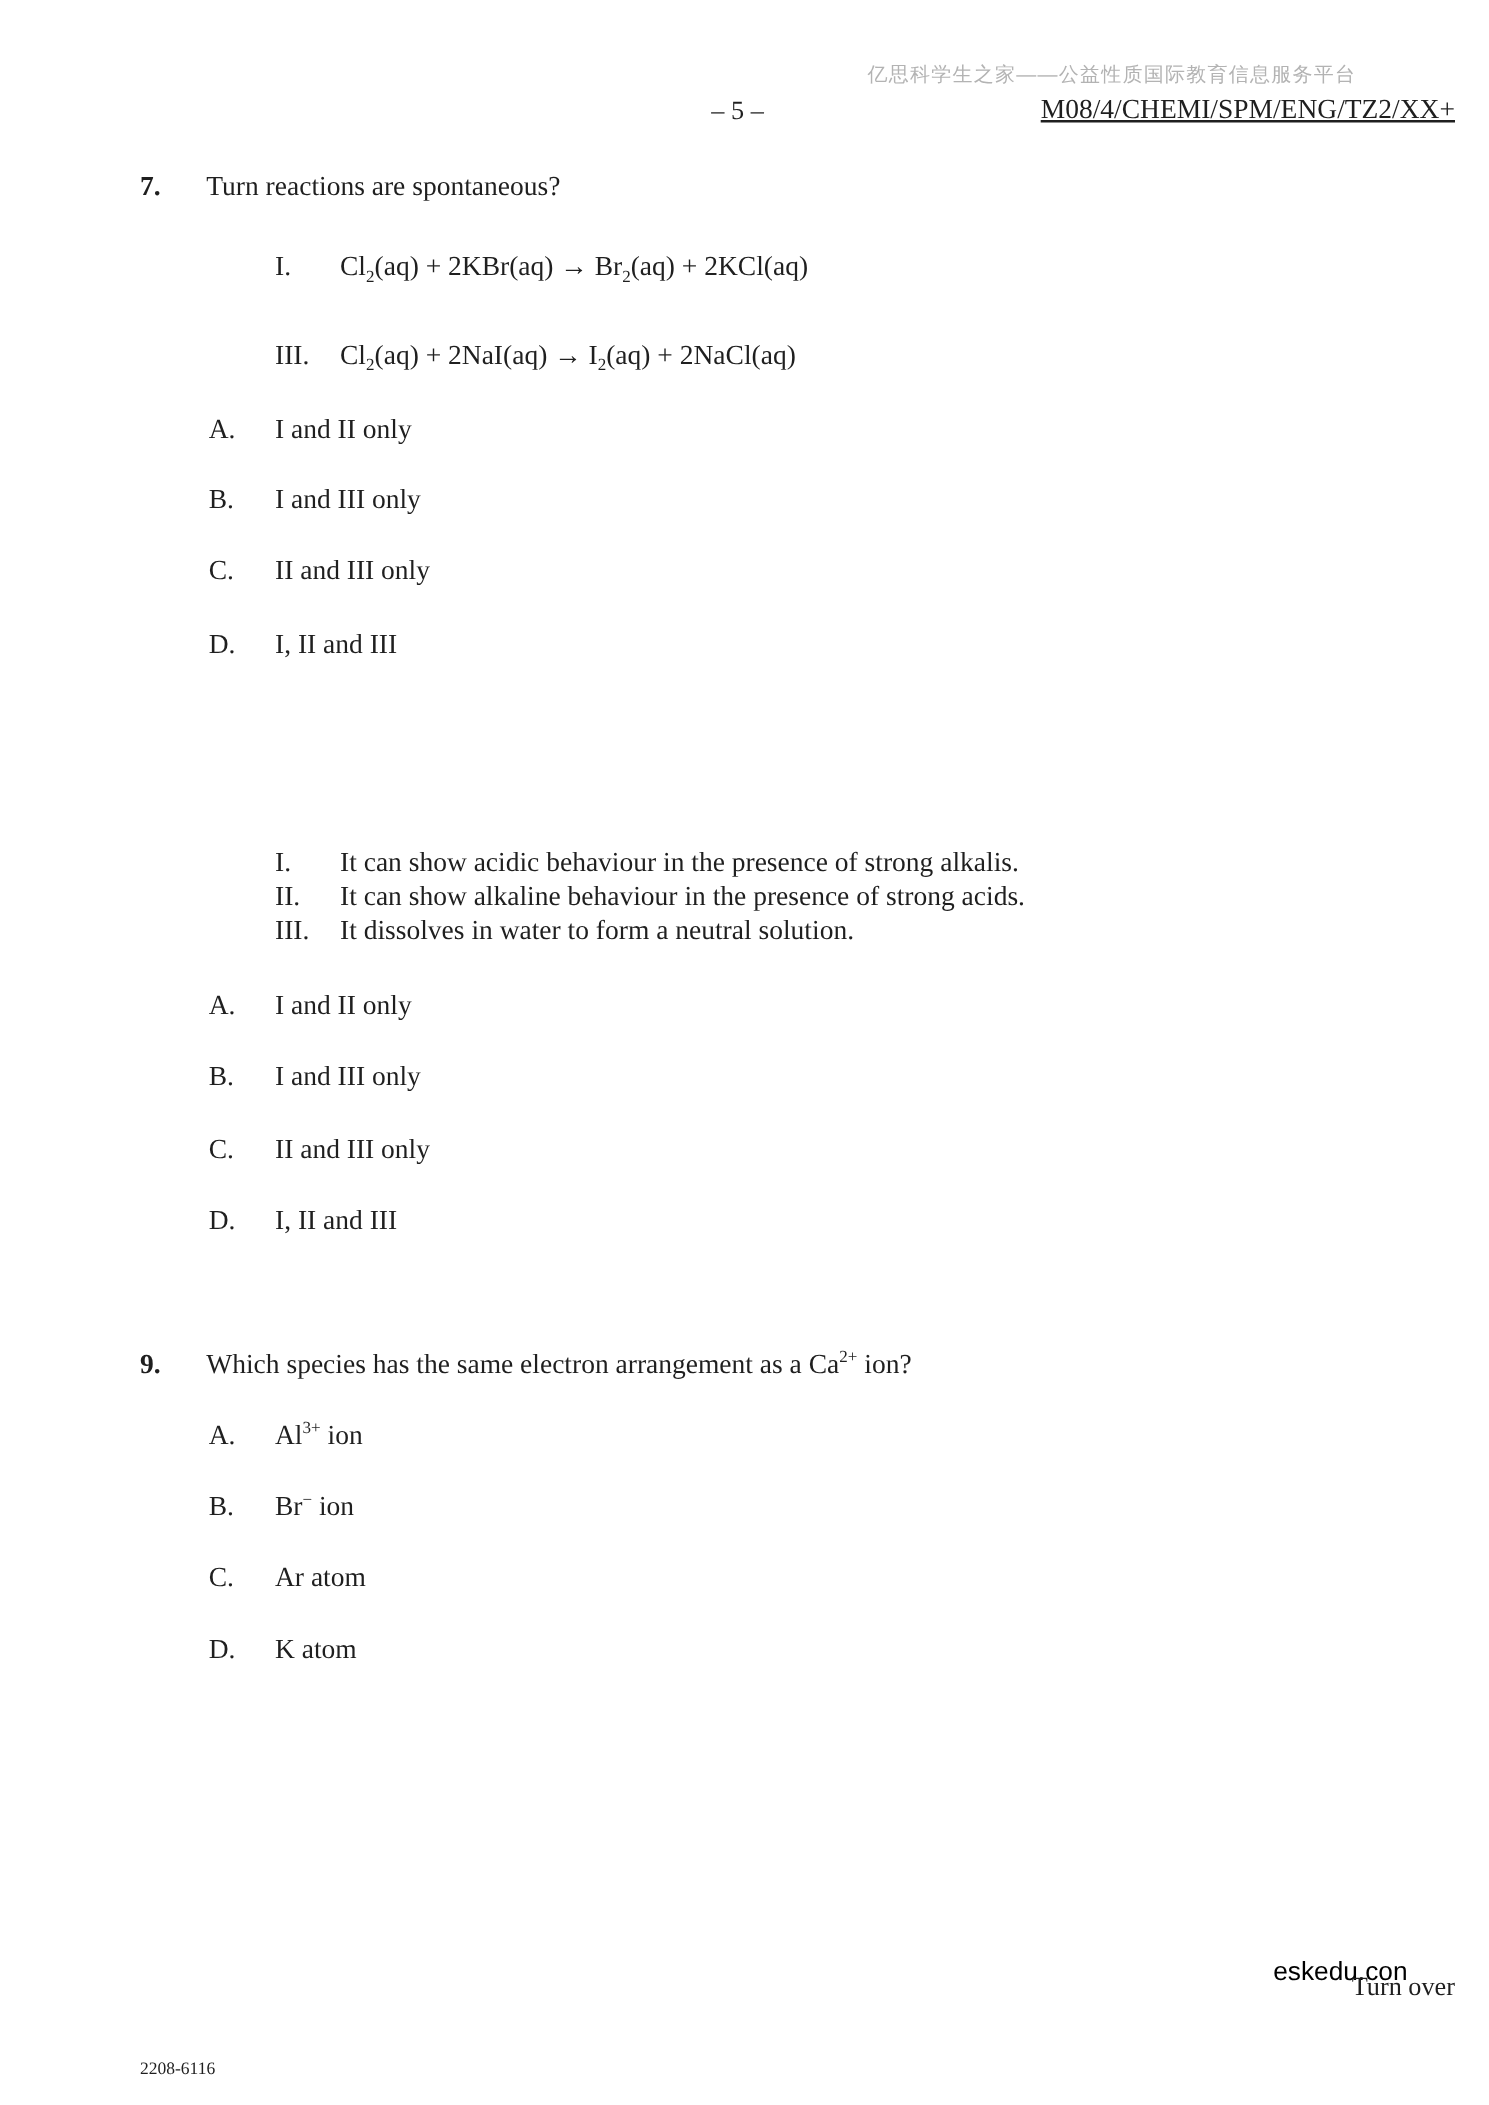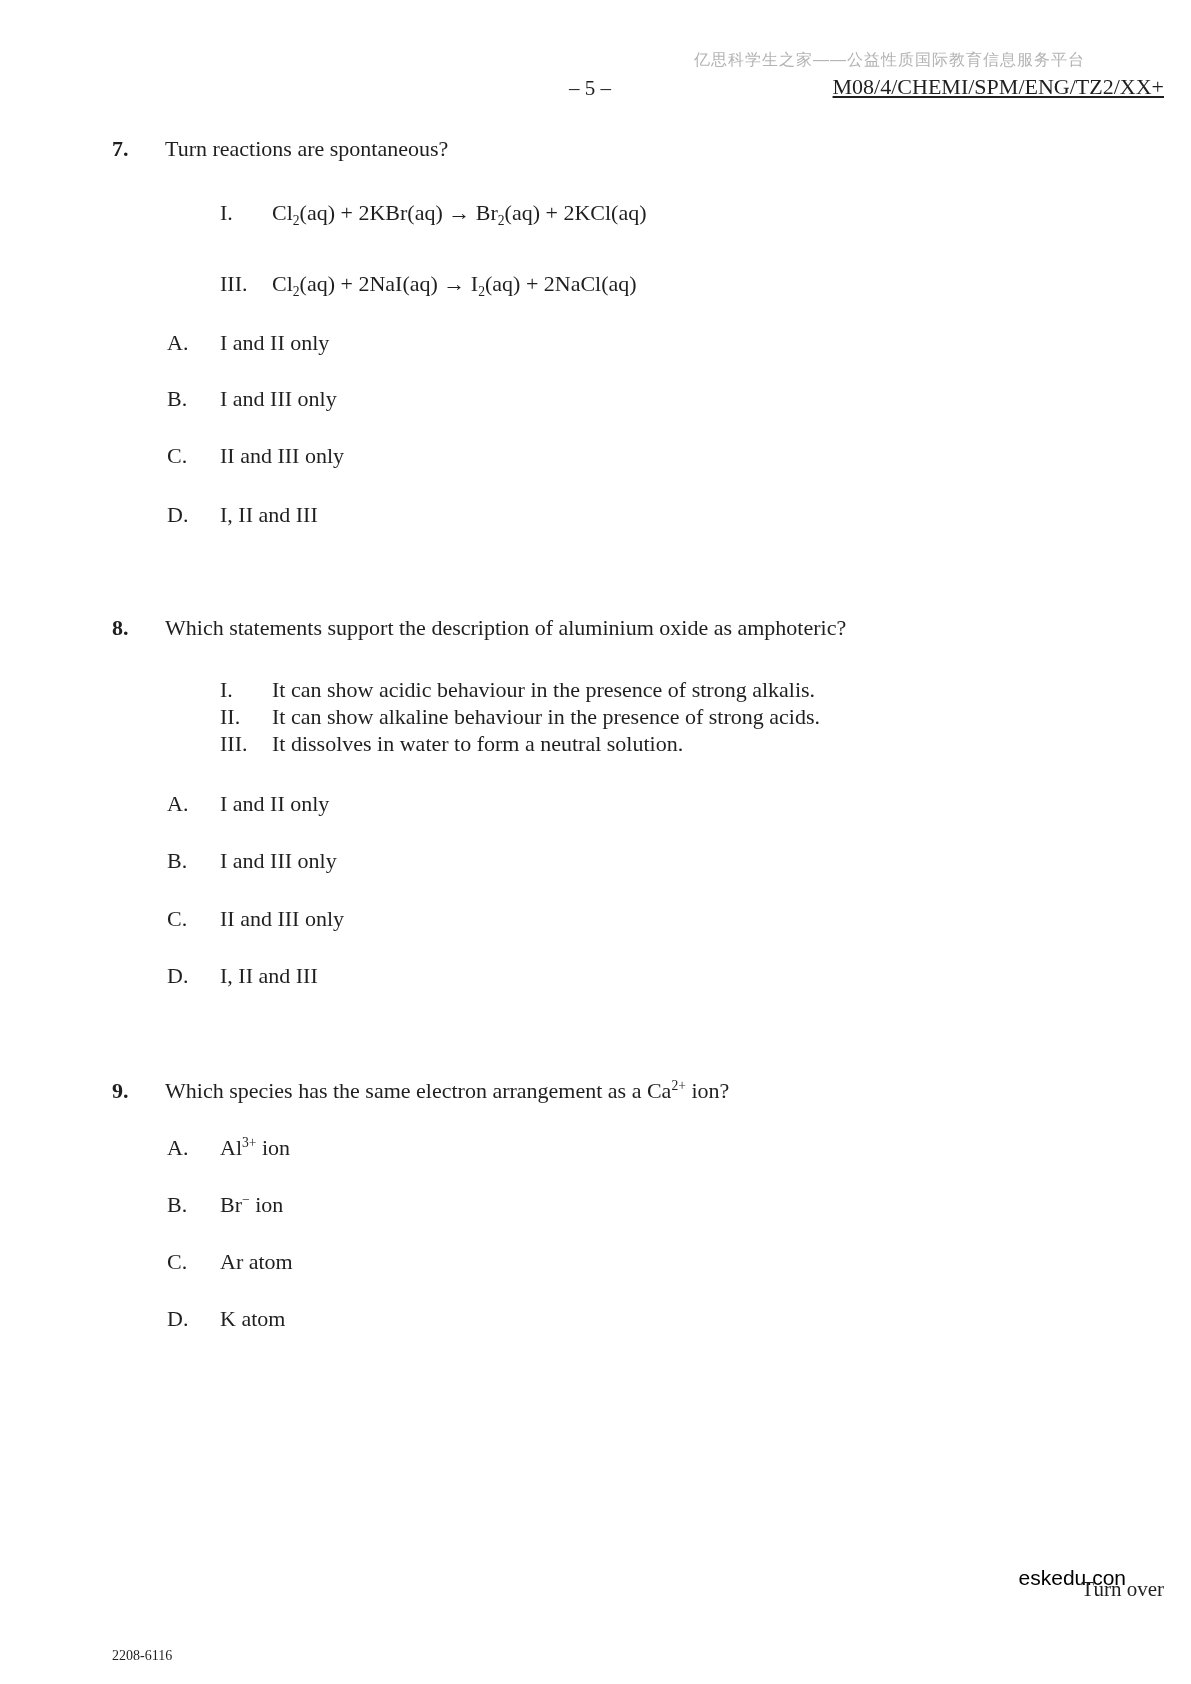--- a/index.html
+++ b/index.html
@@ -60,23 +60,20 @@
   <div class="row" style="left:135px;top:386px">
     <span class="cell w53">B.</span><span><span>I and III only</span></span>
   </div>
   <div class="row" style="left:135px;top:443px">
     <span class="cell w53">C.</span><span><span>II and III only</span></span>
   </div>
   <div class="row" style="left:135px;top:502px">
     <span class="cell w53">D.</span><span><span>I, II and III</span></span>
   </div>
 
-  <div class="row" style="left:80px;top:615px">
-    <span class="cell w53 bold">8.</span><span><span>Which statements support the description of aluminium oxide as amphoteric?</span></span>
-  </div>
   <div class="row" style="left:188px;top:677px">
     <span class="cell w52">I.</span><span><span>It can show acidic behaviour in the presence of strong alkalis.</span></span>
   </div>
   <div class="row" style="left:188px;top:704px">
     <span class="cell w52">II.</span><span><span>It can show alkaline behaviour in the presence of strong acids.</span></span>
   </div>
   <div class="row" style="left:188px;top:731px">
     <span class="cell w52">III.</span><span><span>It dissolves in water to form a neutral solution.</span></span>
   </div>
   <div class="row" style="left:135px;top:791px">

